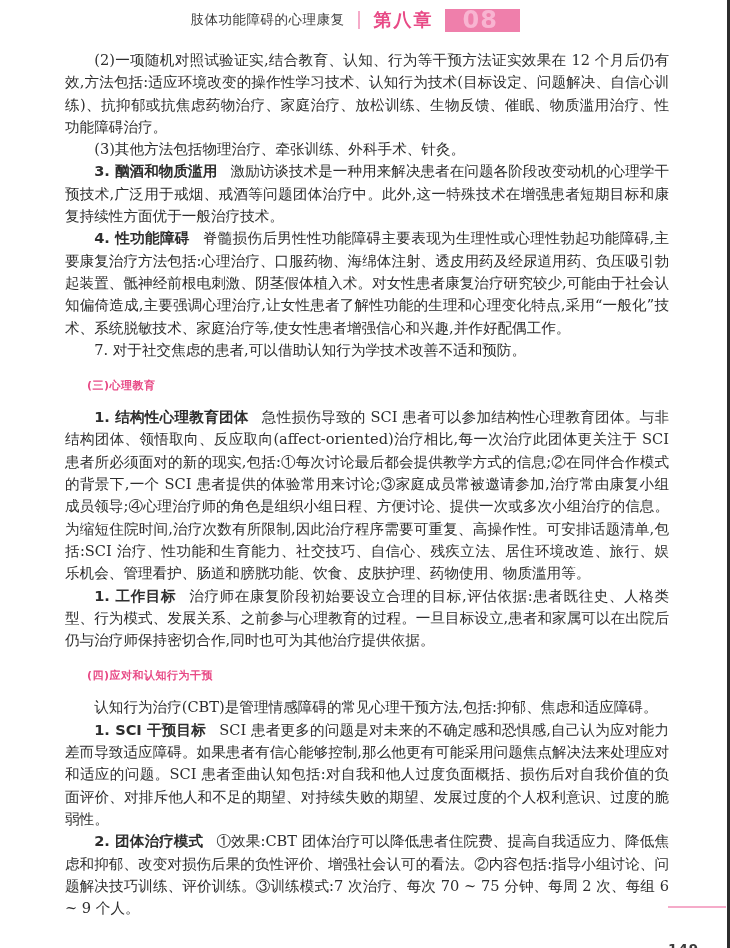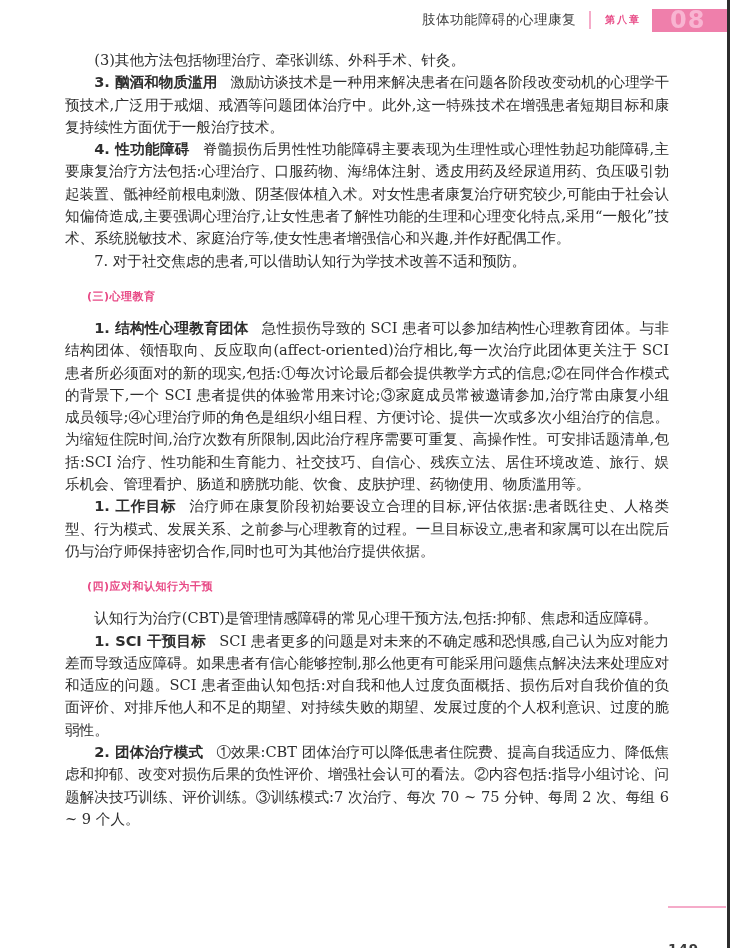--- a/index.html
+++ b/index.html
@@ -13,34 +13,34 @@
 
   
   .page-edge {
     position:absolute; top:0; right:0;
     width:3px; height:948px;
     background:#2d2d2d;
   }
 
   
   .running-head {
-    position:absolute; top:8px; left:0; right:3px; height:24px;
-    display:flex; justify-content:flex-end; align-items:center;
+    position:absolute; top:8px; left:0; right:20px; height:24px;
+    display:flex; justify-content:center; align-items:center;
   }
   .rh-title {
     font-family:"DejaVu Sans","Liberation Sans",sans-serif;
     font-size:13.5px; color:#3c3c3c; letter-spacing:0.5px;
   }
   .rh-sep {
     width:2px; height:18px; background:#f5abc9;
     margin:0 14px 0 13px;
   }
   .rh-chapter {
     font-family:"DejaVu Sans","Liberation Sans",sans-serif;
-    font-size:10px; font-weight:bold; color:#e84a86;
+    font-size:18px; font-weight:bold; color:#e84a86;
     letter-spacing:2px; margin-right:11px;
   }
   .rh-block {
     width:75px; height:23px;
     background:#ef7fab;
     color:#f8b4d1;
     font-family:"DejaVu Sans","Liberation Sans",sans-serif;
     font-weight:bold; font-size:24px; line-height:23px;
     padding-left:18px; box-sizing:border-box;
     letter-spacing:1px;
@@ -85,20 +85,21 @@
 
 <div class="running-head">
   <span class="rh-title">肢体功能障碍的心理康复</span>
   <span class="rh-sep"></span>
   <span class="rh-chapter">第八章</span>
   <span class="rh-block">08</span>
 </div>
 
 <div class="content">
 
+  <p class="para"><span>(2)一项随机对照试验证实,结合教育、认知、行为等干预方法证实效果在 12 个月后仍有效,方法包括:适应环境改变的操作性学习技术、认知行为技术(目标设定、问题解决、自信心训练)、抗抑郁或抗焦虑药物治疗、家庭治疗、放松训练、生物反馈、催眠、物质滥用治疗、性功能障碍治疗。</span></p>
 
   <p class="para"><span>(3)其他方法包括物理治疗、牵张训练、外科手术、针灸。</span></p>
 
   <p class="para"><span class="lead">3. 酗酒和物质滥用</span><span>激励访谈技术是一种用来解决患者在问题各阶段改变动机的心理学干预技术,广泛用于戒烟、戒酒等问题团体治疗中。此外,这一特殊技术在增强患者短期目标和康复持续性方面优于一般治疗技术。</span></p>
 
   <p class="para"><span class="lead">4. 性功能障碍</span><span>脊髓损伤后男性性功能障碍主要表现为生理性或心理性勃起功能障碍,主要康复治疗方法包括:心理治疗、口服药物、海绵体注射、透皮用药及经尿道用药、负压吸引勃起装置、骶神经前根电刺激、阴茎假体植入术。对女性患者康复治疗研究较少,可能由于社会认知偏倚造成,主要强调心理治疗,让女性患者了解性功能的生理和心理变化特点,采用“一般化”技术、系统脱敏技术、家庭治疗等,使女性患者增强信心和兴趣,并作好配偶工作。</span></p>
 
   <p class="para"><span>7. 对于社交焦虑的患者,可以借助认知行为学技术改善不适和预防。</span></p>
 
   <h3 class="sec-heading">(三)心理教育</h3>

